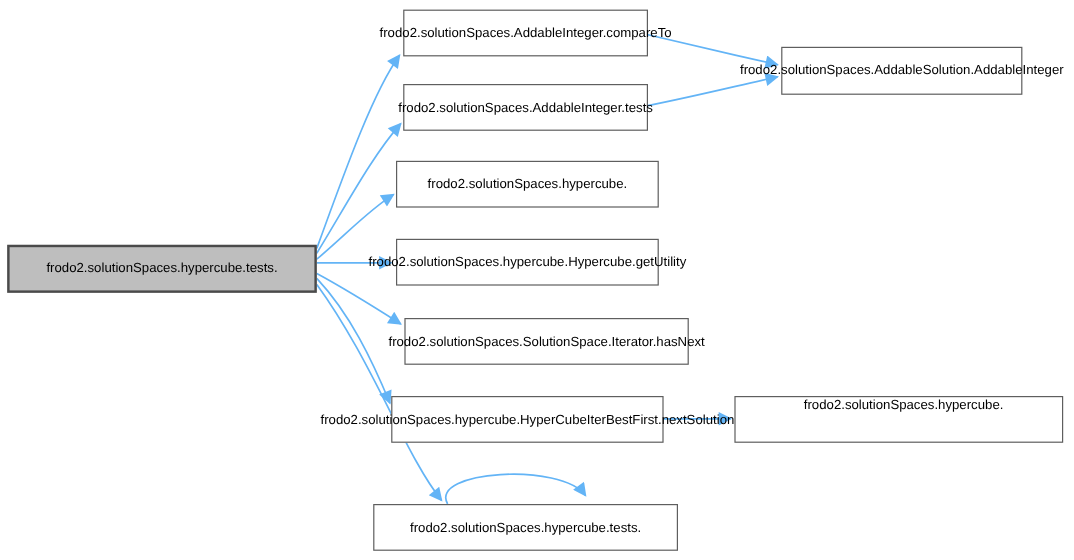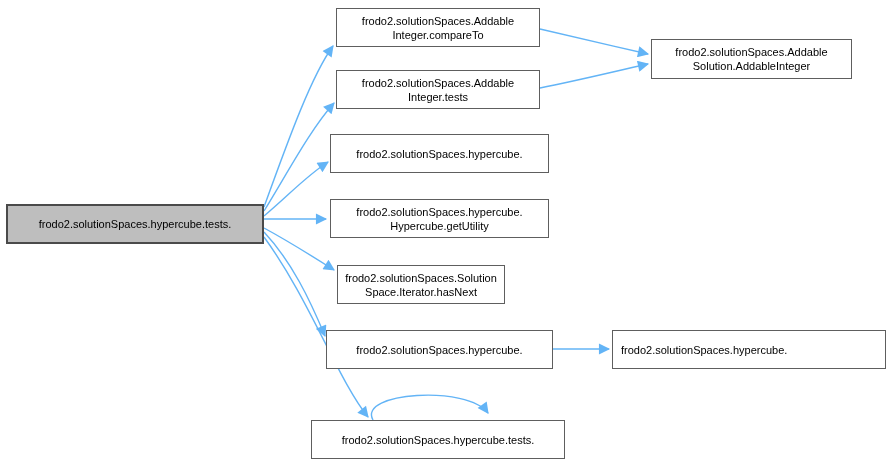--- a/index.html
+++ b/index.html
@@ -19,21 +19,20 @@
     position: absolute;
     left: 0; top: 0;
     width: 895px; height: 467px;
   }
   .node {
     position: absolute;
     box-sizing: border-box;
     background: #ffffff;
     border: 1px solid #5e5e5e;
     display: flex;
-    flex-direction: column;
     justify-content: center;
     align-items: center;
     font-size: 11px;
     line-height: 14px;
     color: #000000;
     text-align: center;
     white-space: nowrap;
     cursor: pointer;
   }
   .node.highlight {
@@ -87,26 +86,27 @@
         <div>frodo2.solutionSpaces.Addable</div>
         <div>Integer.tests</div>
       </div>
       <div class="node" style="left: 330px; top: 134px; width: 219px; height: 39px;">
         <div>frodo2.solutionSpaces.hypercube.</div>
       </div>
       <div class="node" style="left: 330px; top: 199px; width: 219px; height: 39px;">
         <div>frodo2.solutionSpaces.hypercube.</div>
         <div>Hypercube.getUtility</div>
       </div>
-      <div class="node" style="left: 337px; top: 265px; width: 168px; height: 39px;">
+      <div class="node" style="left: 337px; top: 265px; width: 237px; height: 39px;">
         <div>frodo2.solutionSpaces.Solution</div>
         <div>Space.Iterator.hasNext</div>
       </div>
       <div class="node" style="left: 326px; top: 330px; width: 227px; height: 39px;">
         <div>frodo2.solutionSpaces.hypercube.</div>
+        <div>HyperCubeIterBestFirst.nextSolution</div>
       </div>
       <div class="node align-left" style="left: 612px; top: 330px; width: 274px; height: 39px;">
         <div>frodo2.solutionSpaces.hypercube.</div>
       </div>
       <div class="node" style="left: 311px; top: 420px; width: 254px; height: 39px;">
         <div>frodo2.solutionSpaces.hypercube.tests.</div>
       </div>
     </div>
 </div>
 

